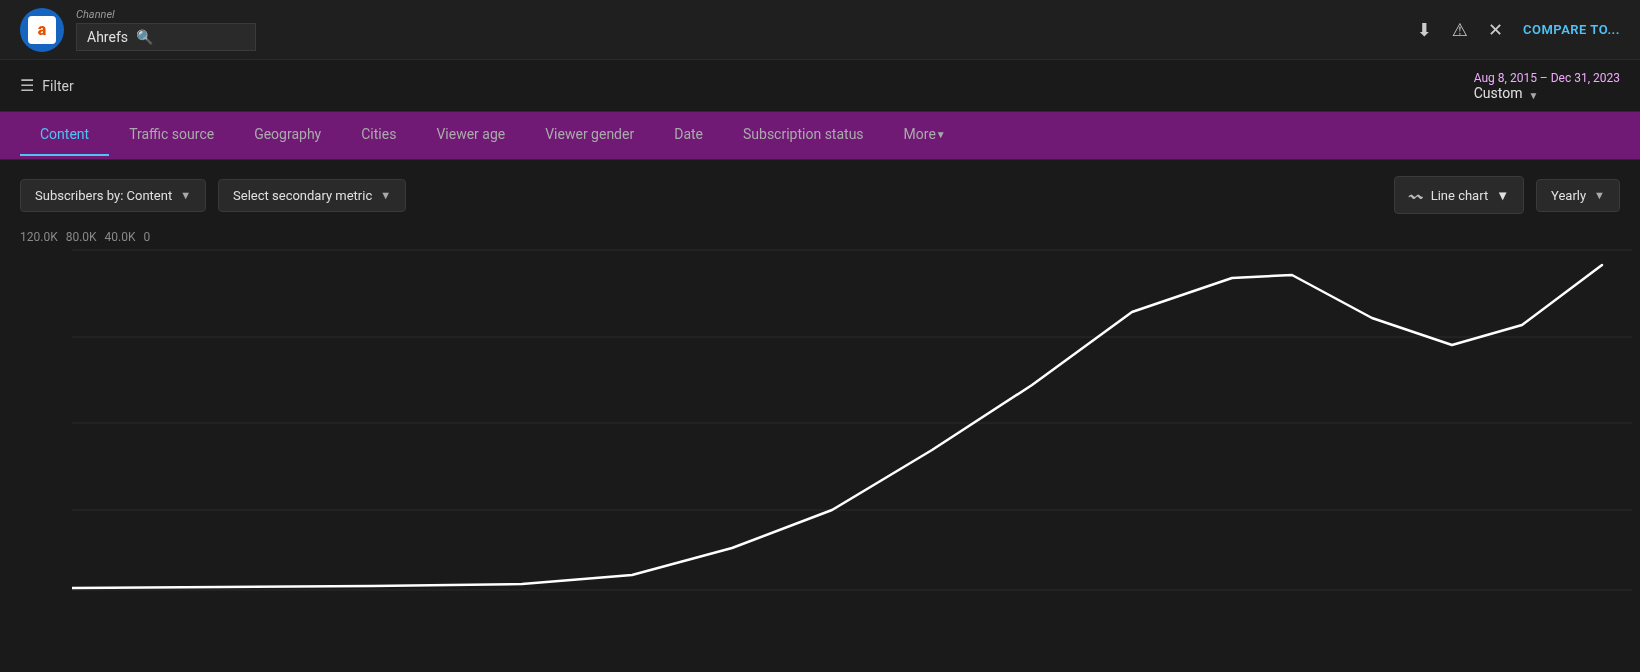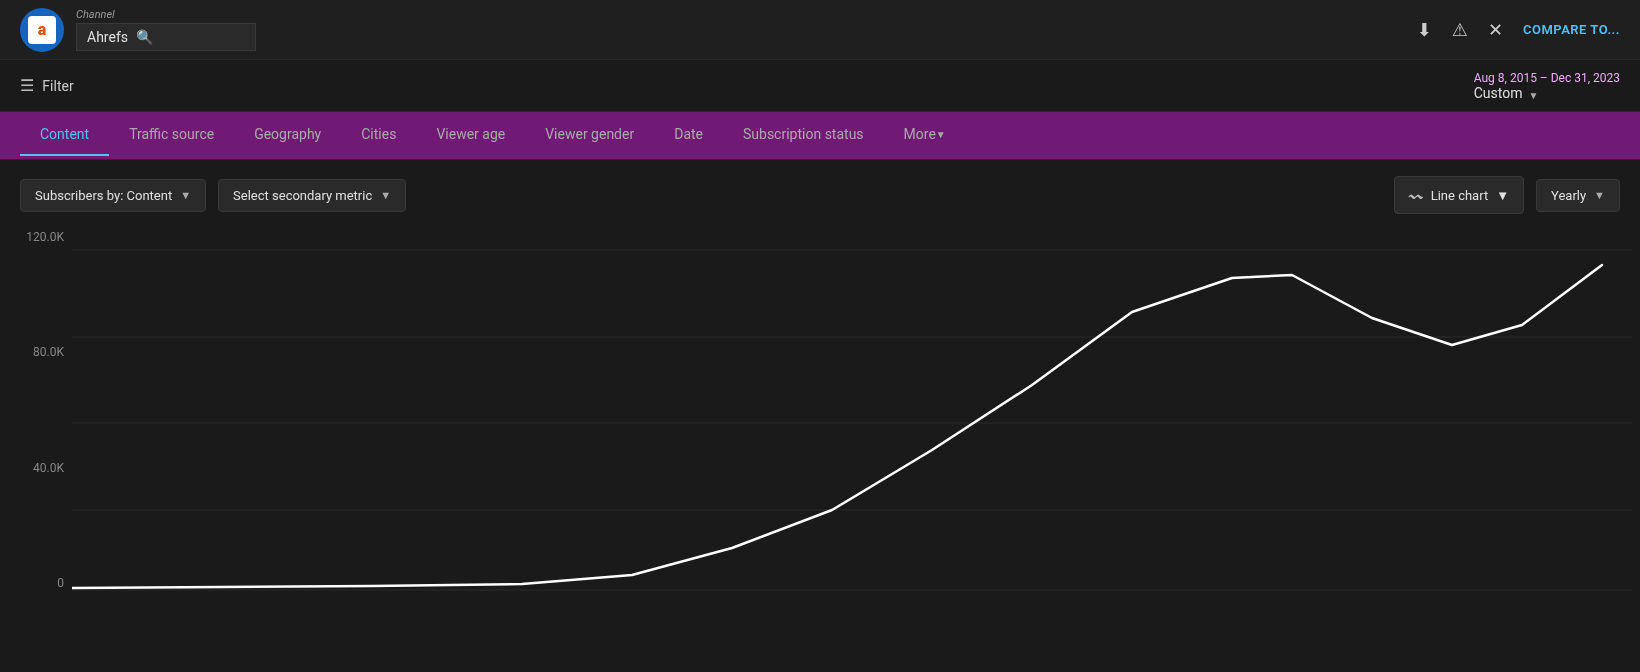--- a/index.html
+++ b/index.html
@@ -230,21 +230,21 @@
     .chart-wrapper {
       position: relative;
       width: 100%;
     }
     .y-axis-labels {
       position: absolute;
       left: 0;
       top: 0;
       bottom: 0;
       display: flex;
-      flex-direction: column;
+      flex-direction: row;
       justify-content: space-between;
       padding-bottom: 20px;
       color: #888;
       font-size: 12px;
       width: 52px;
     }
     .y-label {
       text-align: right;
       padding-right: 8px;
     }

